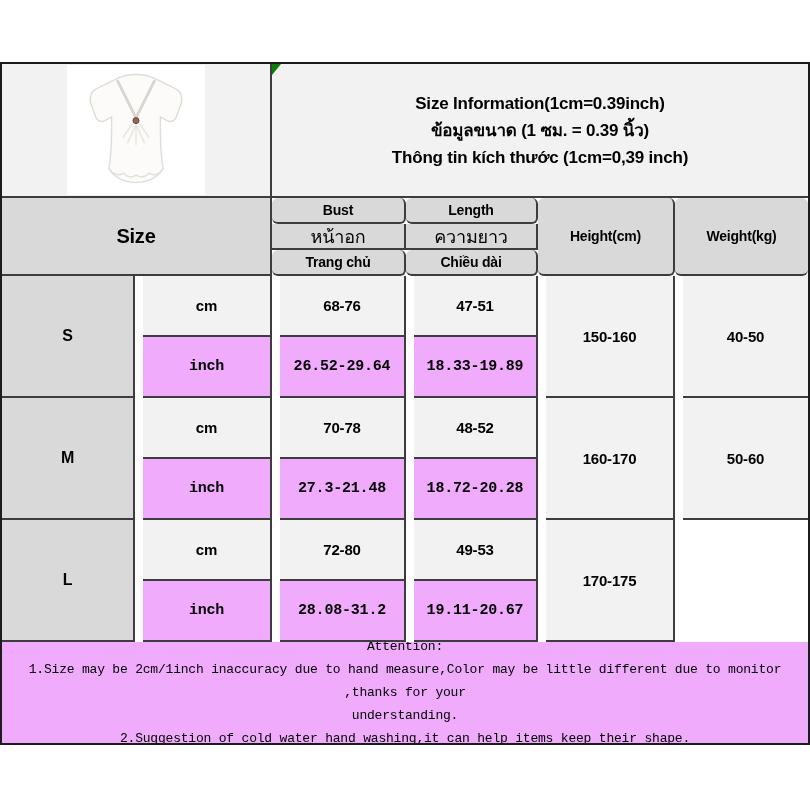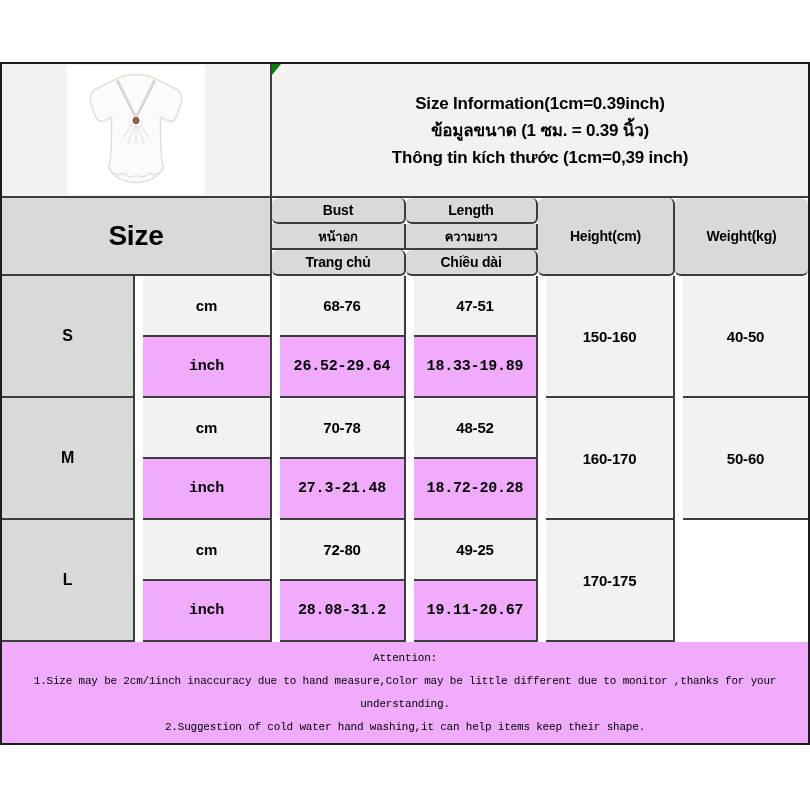--- a/index.html
+++ b/index.html
@@ -23,28 +23,28 @@
   .bg-light { background:#f2f2f2; }
   .bg-white { background:#f0abfc;font-family:Liberation Mono, monospace; }
 
   .title-cell { flex-direction:column; font-weight:700; font-size:17px; line-height:27px; }
   .corner-marker { position:absolute; left:0; top:0; width:9px; height:11px;
     background:#0a7d0a; clip-path:polygon(0 0,100% 0,0 100%); }
 
   .photo-box { width:138px; height:130px; background:#ffffff;
     display:flex; align-items:center; justify-content:center; }
 
-  .size-big { font-size:28px; font-weight:700; }
+  .size-big { font-size:20px; font-weight:700; }
   .hdr { font-size:14px; font-weight:700;border-radius:6px; }
-  .hdr-th { font-size:13px; font-weight:700; }
+  .hdr-th { font-size:18px; font-weight:400; }
   .letter { font-size:16px; font-weight:700; }
   .val { font-size:15px; font-weight:700;margin-left:8px; }
 
   .attention-cell { flex-direction:column; justify-content:center;
-    font-size:11px; font-weight:400; line-height:23px; letter-spacing:-0.2px;text-align:right; }
+    font-size:13px; font-weight:400; line-height:23px; letter-spacing:-0.2px; }
 </style>
 </head>
 <body>
 
 <div class="page">
   <div class="size-table">
 
     <div class="cell bg-light" style="grid-area:1/1/2/3">
       <div class="photo-box">
         <svg width="132" height="124" viewBox="0 0 140 132">
@@ -90,21 +90,21 @@
     <div class="cell bg-light val" style="grid-area:7/4/8/5">48-52</div>
     <div class="cell bg-light val" style="grid-area:7/5/9/6">160-170</div>
     <div class="cell bg-light val no-r" style="grid-area:7/6/9/7">50-60</div>
     <div class="cell bg-white val" style="grid-area:8/2/9/3">inch</div>
     <div class="cell bg-white val" style="grid-area:8/3/9/4">27.3-21.48</div>
     <div class="cell bg-white val" style="grid-area:8/4/9/5">18.72-20.28</div>
 
     <div class="cell bg-gray letter" style="grid-area:9/1/11/2">L</div>
     <div class="cell bg-light val" style="grid-area:9/2/10/3">cm</div>
     <div class="cell bg-light val" style="grid-area:9/3/10/4">72-80</div>
-    <div class="cell bg-light val" style="grid-area:9/4/10/5">49-25</div>
+    <div class="cell bg-light val" style="grid-area:9/4/10/5">49-53</div>
     <div class="cell bg-light val" style="grid-area:9/5/11/6">170-175</div>
     <div class="cell bg-white val" style="grid-area:10/2/11/3">inch</div>
     <div class="cell bg-white val" style="grid-area:10/3/11/4">28.08-31.2</div>
     <div class="cell bg-white val" style="grid-area:10/4/11/5">19.11-20.67</div>
 
     <div class="cell bg-white attention-cell no-r no-b" style="grid-area:11/1/12/7">
       <div>Attention:</div>
       <div>1.Size may be 2cm/1inch inaccuracy due to hand measure,Color may be little different due to monitor ,thanks for your</div>
       <div>understanding.</div>
       <div>2.Suggestion of cold water hand washing,it can help items keep their shape.</div>

